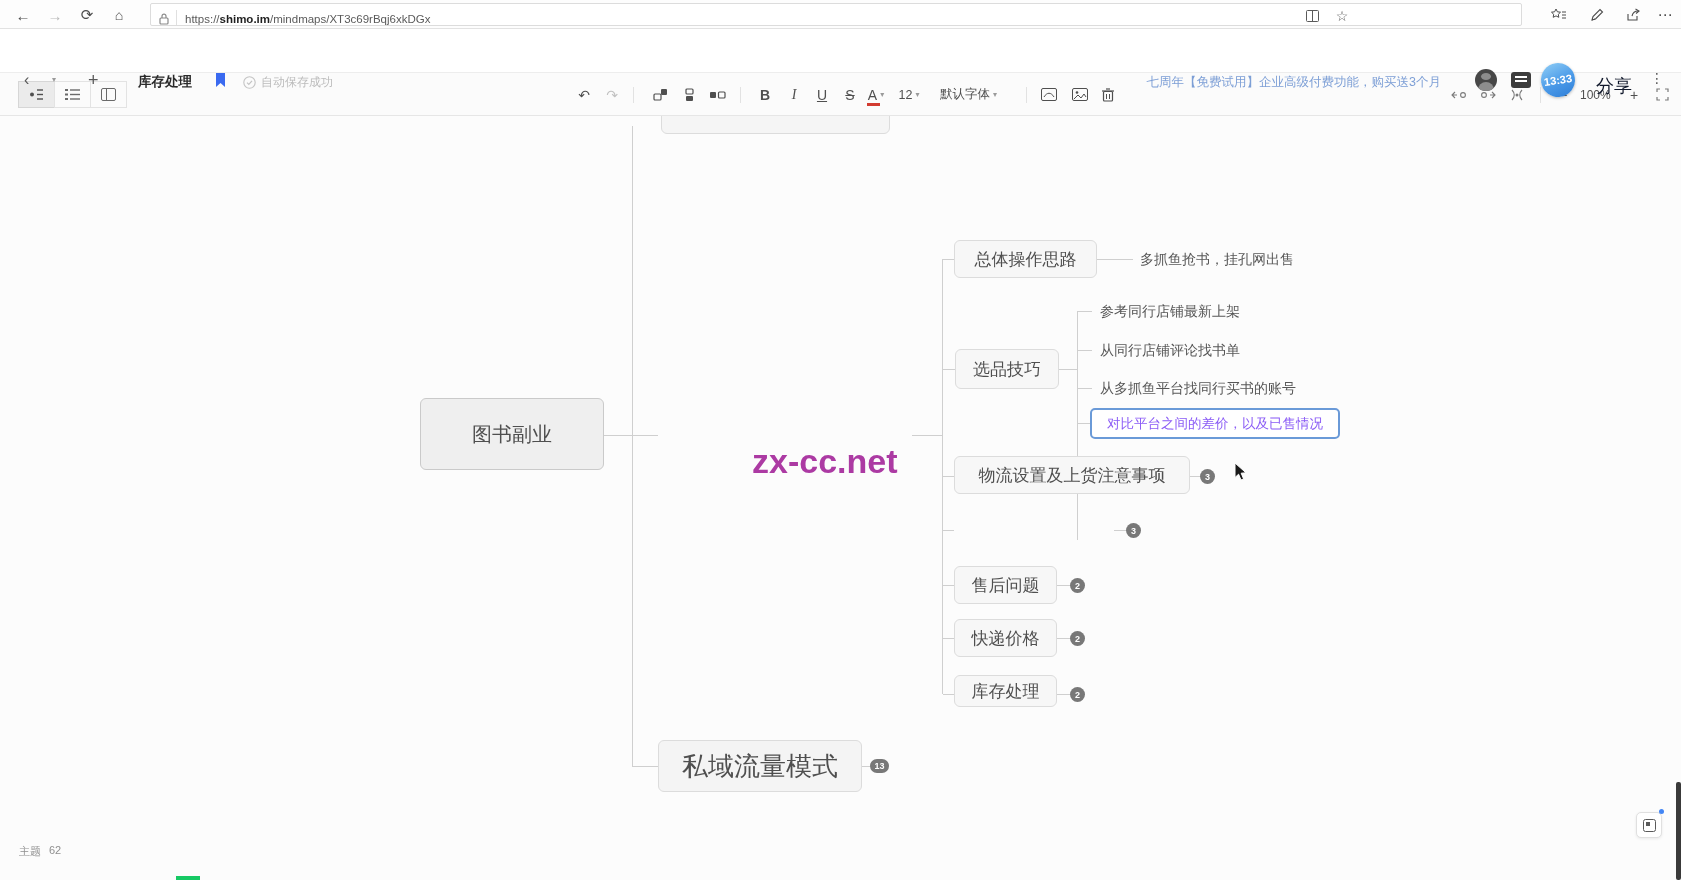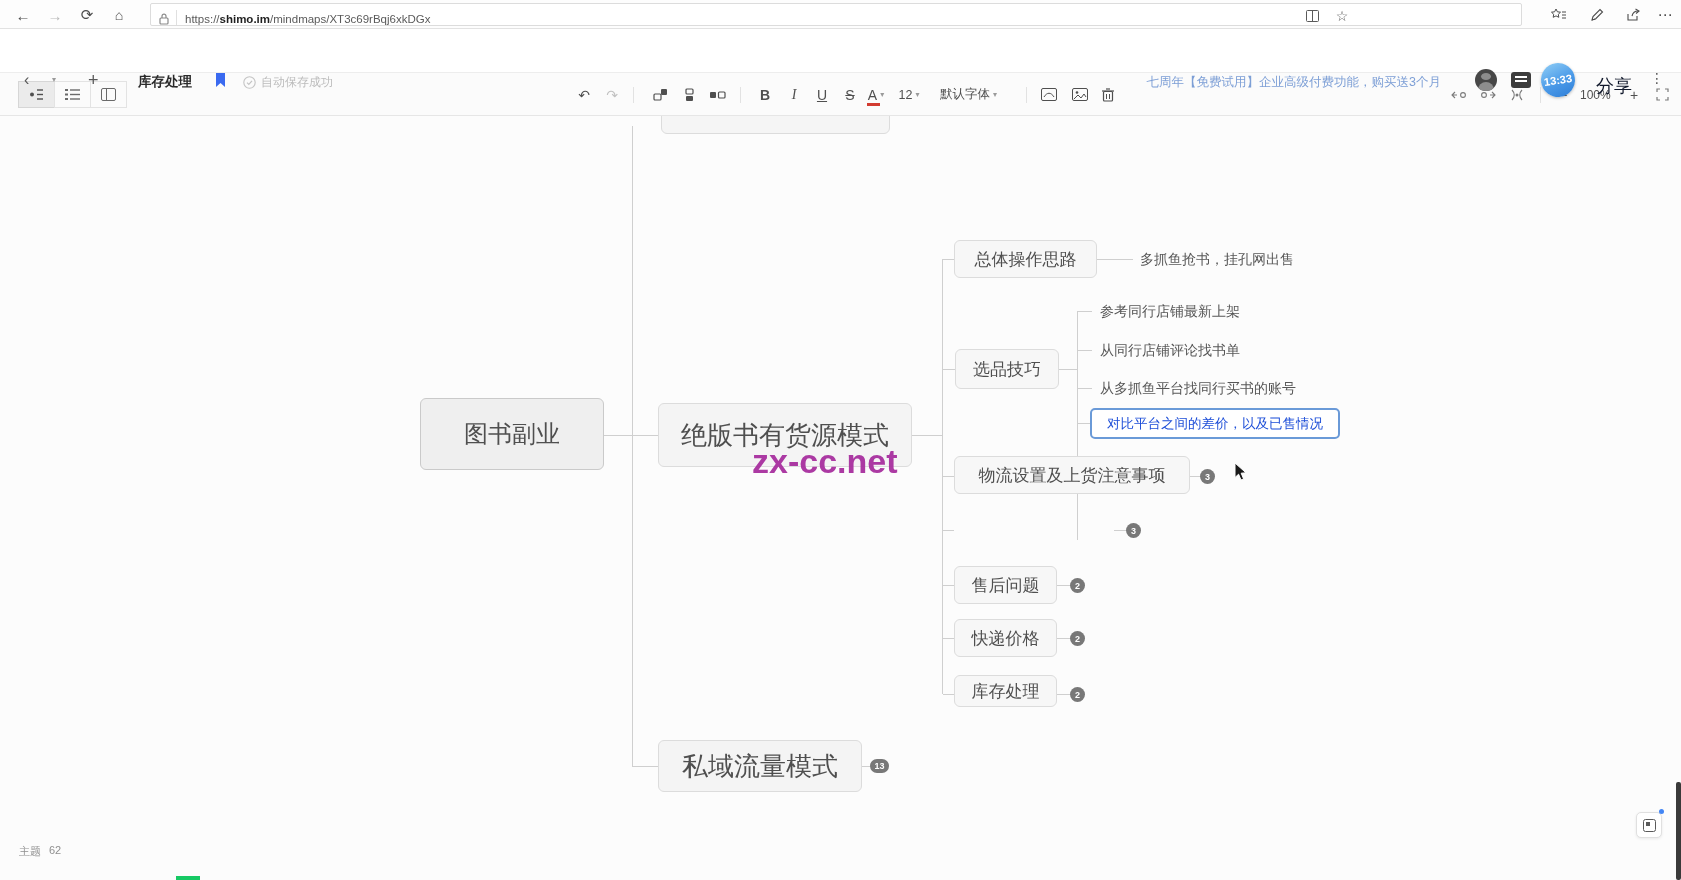--- a/index.html
+++ b/index.html
@@ -42,24 +42,24 @@
   .tb.dim { color:#c2c2c2; }
   .tb-sep { position:absolute; top:14px; width:1px; height:16px; background:#e2e2e2; }
   .tb-caret { font-size:8px; color:#9a9a9a; margin-left:3px; }
   .fc-a { position:relative; font-size:14px; color:#4f4f4f; }
   .fc-a::after { content:""; position:absolute; left:-1px; bottom:-3px; width:13px; height:3px; background:#d23b30; }
 
   
   .canvas { position:absolute; left:0; top:116px; width:1681px; height:764px; background:#fcfcfc; overflow:hidden; }
   .cline { position:absolute; background:#cfcfcf; }
   .mnode { position:absolute; display:flex; align-items:center; justify-content:center; background:#f5f5f5; border:1px solid #dcdcdc; border-radius:6px; color:#4f4f4f; cursor:pointer; white-space:nowrap; }
-  .mnode.root { background:#efefef; border-color:#cacaca; font-size:24px; }
+  .mnode.root { background:#efefef; border-color:#cacaca; font-size:20px; }
   .mnode.lvl2 { background:#f4f4f4; font-size:26px; }
   .mnode.child { font-size:17px; background:#f7f7f7; }
-  .mnode.selected { background:#fff; border:2px solid #6a9ad8; border-radius:5px; font-size:13.5px; color:#1d4ed8; }
+  .mnode.selected { background:#fff; border:2px solid #6a9ad8; border-radius:5px; font-size:13.5px; color:#8b5cf6; }
   .leaf { position:absolute; font-size:14px; color:#575757; white-space:nowrap; cursor:pointer; }
   .badge { position:absolute; background:#787878; color:#fff; border-radius:8px; font-size:9px; font-weight:bold; display:flex; align-items:center; justify-content:center; cursor:pointer; }
 
   
   .wm1 { position:absolute; left:748px; top:282px; font-size:38px; font-weight:bold; letter-spacing:1px; z-index:30; opacity:.95; }
   .wm1 .b { color:#3b6ce0; } .wm1 .p { color:#8b2fc9; } .wm1 .m { color:#b0309e; }
   .wm2 { position:absolute; left:752px; top:326px; font-size:34px; font-weight:bold; color:#a8309f; z-index:30; opacity:.95; }
 
   .status-topics { position:absolute; left:19px; top:728px; font-size:11px; color:#8f8f8f; display:flex; gap:8px; }
   .minimap-btn { position:absolute; left:1636px; top:696px; width:26px; height:26px; background:#fff; border:1px solid #e0e0e0; border-radius:5px; box-shadow:0 1px 3px rgba(0,0,0,.08); display:flex; align-items:center; justify-content:center; cursor:pointer; }
@@ -296,21 +296,20 @@
     <div class="cline" style="left:1190px;top:360px;width:10px;height:1px"></div>
     <div class="cline" style="left:1114px;top:414px;width:12px;height:1px"></div>
     <div class="cline" style="left:1057px;top:469px;width:13px;height:1px"></div>
     <div class="cline" style="left:1057px;top:522px;width:13px;height:1px"></div>
     <div class="cline" style="left:1057px;top:578px;width:13px;height:1px"></div>
     <div class="cline" style="left:862px;top:650px;width:9px;height:1px"></div>
 
     <div class="mnode" style="left:661px;top:-20px;width:229px;height:38px"></div>
 
     <div class="mnode root" style="left:420px;top:282px;width:184px;height:72px">图书副业</div>
-    <div class="mnode lvl2" style="left:658px;top:287px;width:254px;height:64px">绝版书有货源模式</div>
     <div class="mnode lvl2" style="left:658px;top:624px;width:204px;height:52px">私域流量模式</div>
     <div class="badge" style="left:870px;top:643px;width:19px;height:14px">13</div>
 
     <div class="mnode child" style="left:954px;top:124px;width:143px;height:38px">总体操作思路</div>
     <div class="leaf" style="left:1140px;top:135px">多抓鱼抢书，挂孔网出售</div>
 
     <div class="mnode child" style="left:955px;top:233px;width:104px;height:40px">选品技巧</div>
     <div class="leaf" style="left:1100px;top:187px">参考同行店铺最新上架</div>
     <div class="leaf" style="left:1100px;top:226px">从同行店铺评论找书单</div>
     <div class="leaf" style="left:1100px;top:264px">从多抓鱼平台找同行买书的账号</div>

